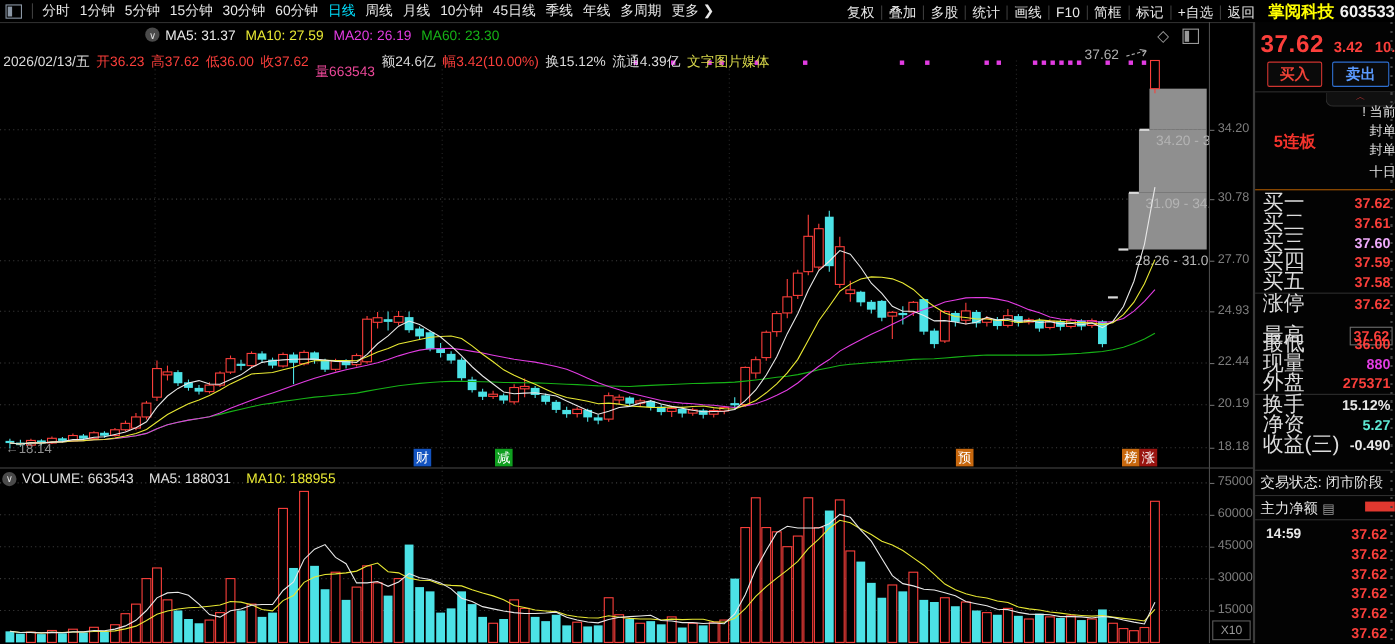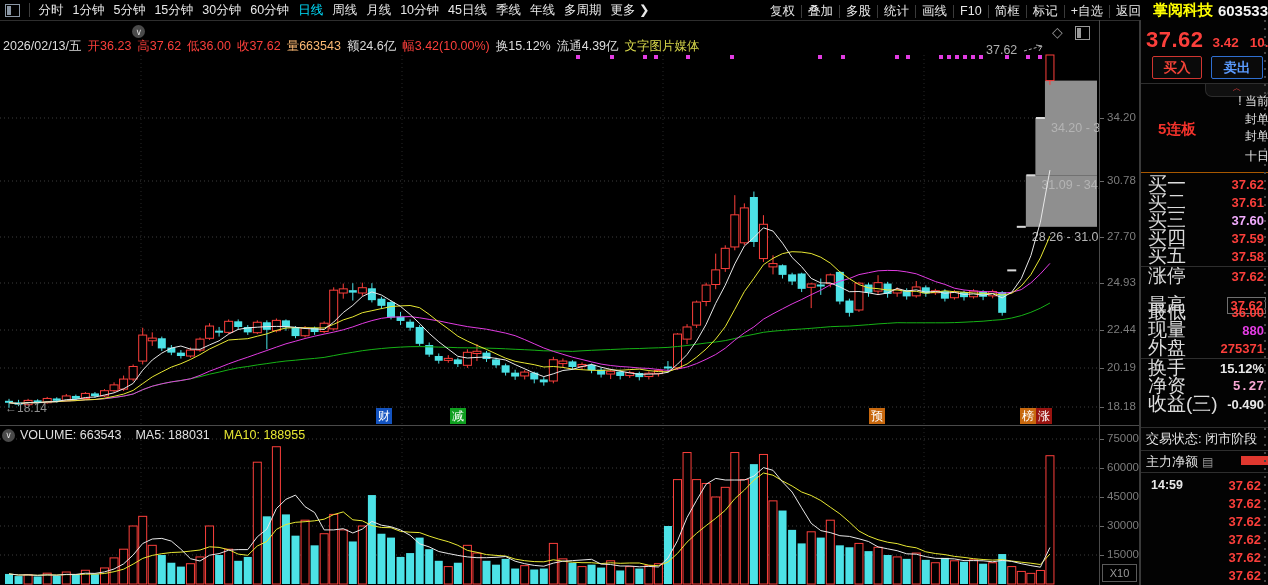--- a/index.html
+++ b/index.html
@@ -508,28 +508,34 @@
         <line x1="1042" y1="46" x2="1036" y2="45" stroke="#b0b0b0" stroke-width="1"></line>
         <line x1="1042" y1="46" x2="1039" y2="51" stroke="#b0b0b0" stroke-width="1"></line>
         <line x1="0" y1="425.5" x2="1100" y2="425.5" stroke="#4a4a4a" stroke-width="1"></line>
         <line x1="1099.5" y1="20" x2="1099.5" y2="585" stroke="#4a4a4a" stroke-width="1"></line>
       </svg>
   </div>
 
   <div class="hdr-row" id="main-hdr">
     <span>掌阅科技(日线 前复权)</span>
     <span class="circle-ic">∨</span>
+    <span id="ma-labels" style="display:flex;">
+        <span class="ma-lbl" style="color: rgb(232, 232, 232);">MA5: 31.37</span>
+        <span class="ma-lbl" style="color: rgb(232, 232, 51);">MA10: 27.59</span>
+        <span class="ma-lbl" style="color: rgb(226, 60, 226);">MA20: 26.19</span>
+        <span class="ma-lbl" style="color: rgb(22, 178, 22);">MA60: 23.30</span>
+      </span>
   </div>
   <div class="hdr-row" id="info-hdr">
       <span class="info-tok" style="color: rgb(220, 220, 220);">2026/02/13/五</span>
       <span class="info-tok" style="color: rgb(251, 63, 59);">开36.23</span>
       <span class="info-tok" style="color: rgb(251, 63, 59);">高37.62</span>
       <span class="info-tok" style="color: rgb(251, 63, 59);">低36.00</span>
       <span class="info-tok" style="color: rgb(251, 63, 59);">收37.62</span>
-      <span class="info-tok" style="color: #fdba74;">量663543</span>
+      <span class="info-tok" style="color: #ec4899; margin-top: 19px;">量663543</span>
       <span class="info-tok" style="color: rgb(220, 220, 220);">额24.6亿</span>
       <span class="info-tok" style="color: rgb(251, 63, 59);">幅3.42(10.00%)</span>
       <span class="info-tok" style="color: rgb(220, 220, 220);">换15.12%</span>
       <span class="info-tok" style="color: rgb(220, 220, 220);">流通4.39亿</span>
       <span class="info-tok" style="color: rgb(216, 216, 74);">文字图片媒体</span>
     </div>
   <div id="corner-icons">
     <span>◇</span>
     <span id="split-ic"></span>
   </div>
@@ -638,21 +644,21 @@
           <span class="q-lab">外盘</span>
           <span class="q-val" style="color: rgb(251, 63, 59);">275371</span>
         </div>
         <div class="rp-sep" style="top: 337.5px;"></div>
         <div class="q-row" style="top: 339px;">
           <span class="q-lab">换手</span>
           <span class="q-val" style="color: rgb(232, 232, 232);">15.12%</span>
         </div>
         <div class="q-row" style="top: 357px;">
           <span class="q-lab">净资</span>
-          <span class="q-val" style="color: #f9a8d4; font-family: Liberation Mono, monospace;">5.27</span>
+          <span class="q-val" style="color: #5eead4;">5.27</span>
         </div>
         <div class="q-row" style="top: 375px;">
           <span class="q-lab">收益(三)</span>
           <span class="q-val" style="color: rgb(232, 232, 232);">-0.490</span>
         </div>
       </div>
     <div id="trade-status">交易状态: 闭市阶段</div>
     <div class="rp-sep" style="top:407px;"></div>
     <div id="main-net">
       <span>主力净额</span>

